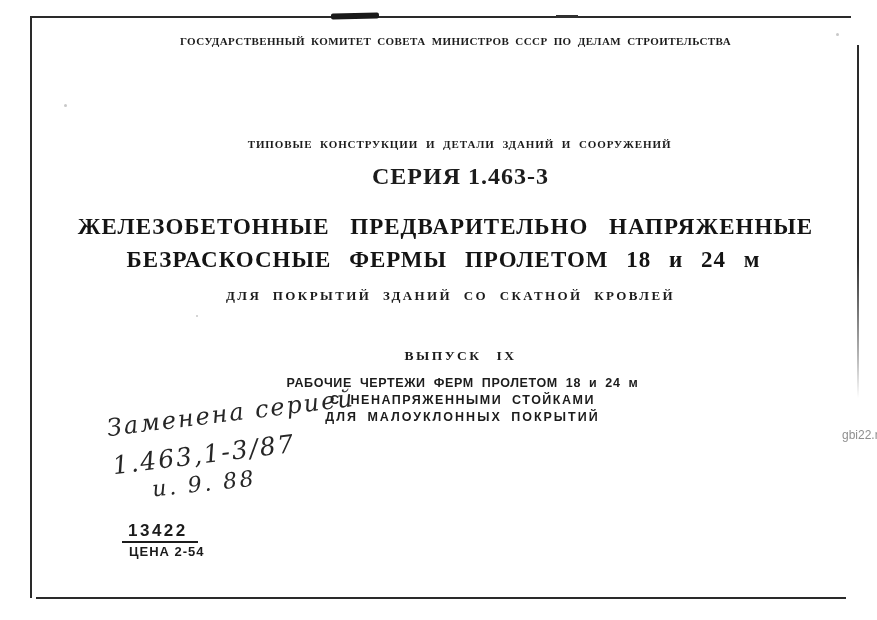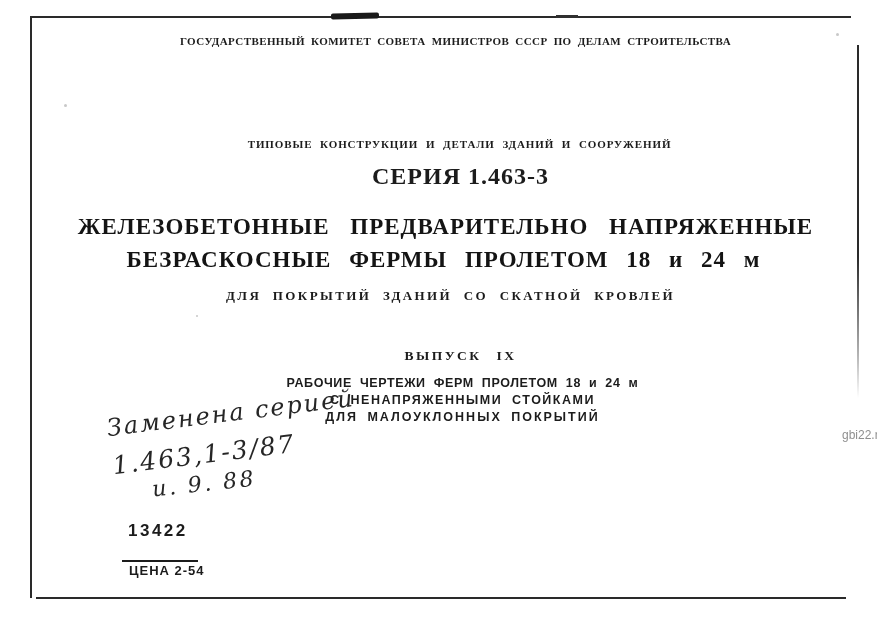--- a/index.html
+++ b/index.html
@@ -42,21 +42,21 @@
   .hw { position:absolute; font-family:"DejaVu Serif", serif; font-style:italic;
         color:#262626; white-space:nowrap; }
   .hw1 { left:106px; top:399px; font-size:24px; letter-spacing:2px;  transform:rotate(-7deg); }
   .hw2 { left:112px; top:440px; font-size:25px; letter-spacing:2px;  transform:rotate(-7deg); }
   .hw3 { left:152px; top:471px; font-size:22px; letter-spacing:2.5px; transform:rotate(-6deg); }
 
   
   .price { position:absolute; left:122px; top:521px; color:#1c1c1c;
            font-family:"Liberation Sans", sans-serif; font-weight:bold; }
   .price-num { display:inline-block; font-size:17px; letter-spacing:2.5px;
-               padding:0 10px 19px 6px; border-bottom:2px solid #1c1c1c; }
+               padding:0 10px 0 6px; border-bottom:2px solid #1c1c1c; }
   .price-label { font-size:13px; letter-spacing:1px; margin-top:1px; padding-left:7px; }
 
   
   .wm { position:absolute; left:842px; top:428px; font-family:"Liberation Sans", sans-serif;
         font-size:12px; color:#8f8f8f; }
 </style>
 </head>
 <body>
 
 <div class="page">

